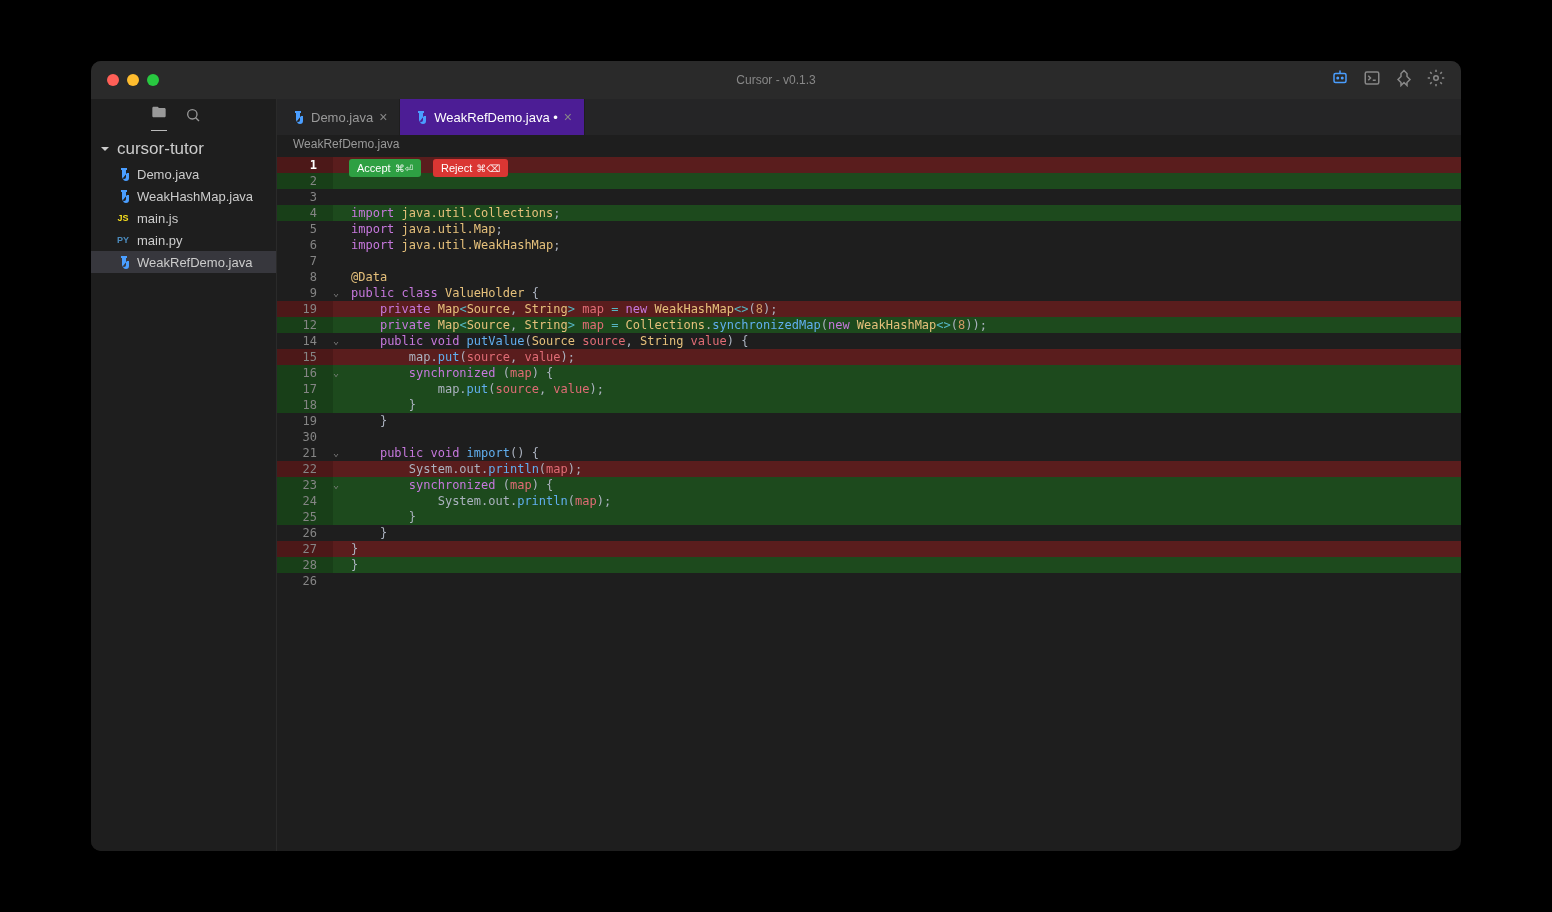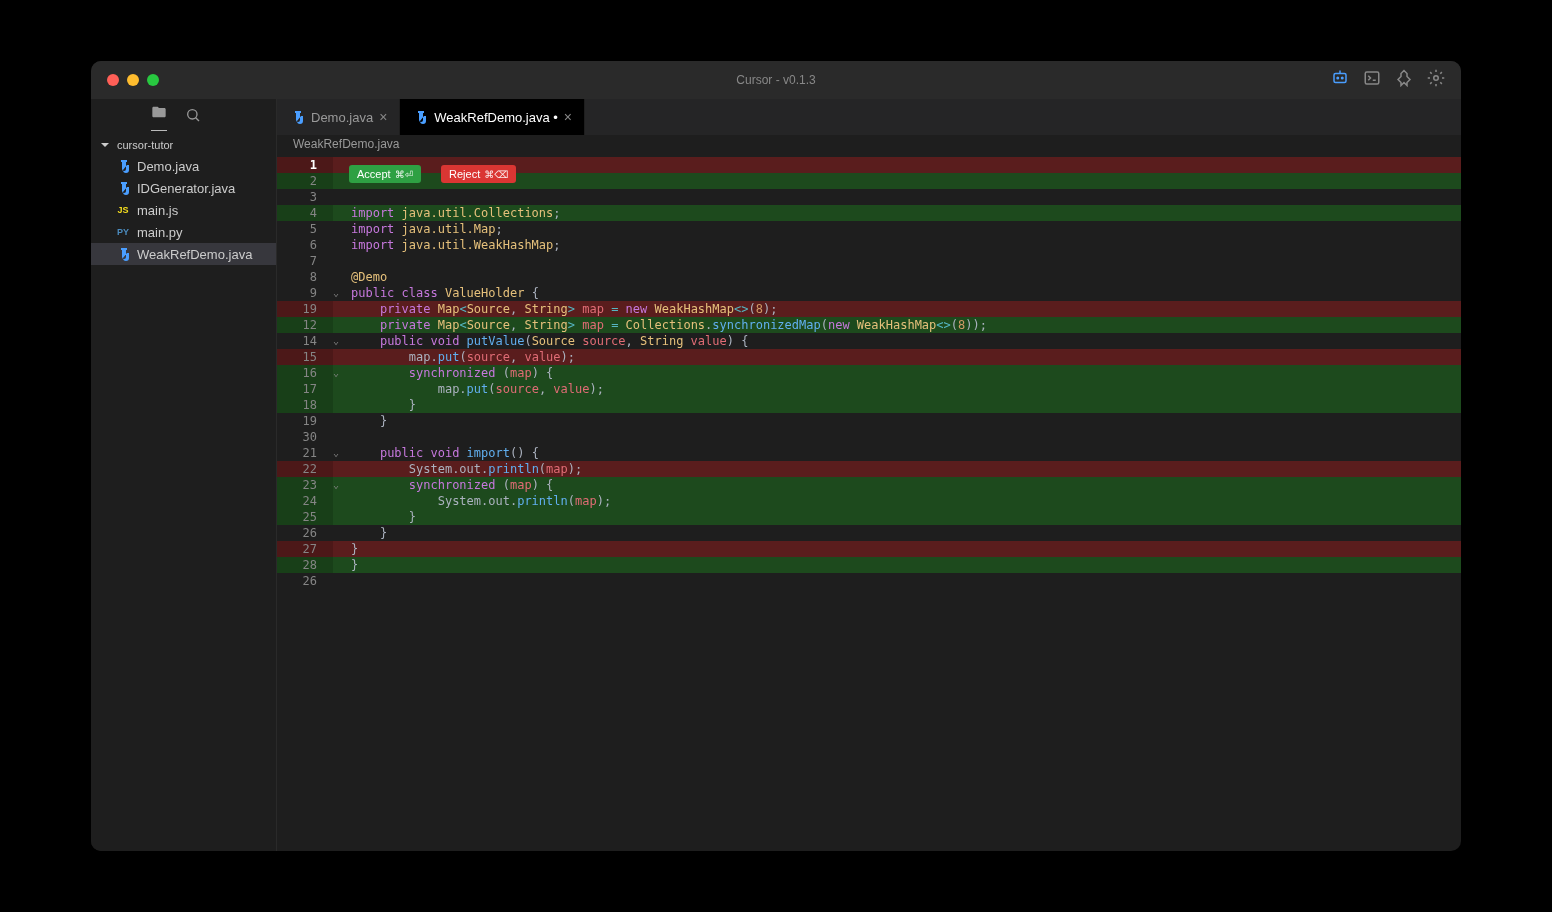--- a/index.html
+++ b/index.html
@@ -11,45 +11,45 @@
 .dot.r{background:#ff5f57}.dot.y{background:#febc2e}.dot.g{background:#28c840}
 .title{position:absolute;left:50%;transform:translateX(-50%);color:#888;font-size:12px}
 .tb-right{margin-left:auto;display:flex;gap:14px;color:#888}
 .tb-right svg{width:18px;height:18px;cursor:pointer}
 .tb-right .active{color:#4a9eff}
 .body{flex:1;display:flex;overflow:hidden}
 .sidebar{width:186px;background:#1e1e1e;border-right:1px solid #2a2a2a;display:flex;flex-direction:column}
 .sb-icons{height:36px;display:flex;align-items:center;gap:18px;padding-left:60px;color:#999}
 .sb-icons svg{width:16px;height:16px;cursor:pointer}
 .sb-icons .underline{border-bottom:1px solid #bbb;padding-bottom:6px}
-.folder{display:flex;align-items:center;gap:6px;padding:4px 8px;color:#ccc;font-size:11px;cursor:pointer}
+.folder{display:flex;align-items:center;gap:6px;padding:4px 8px;color:#ccc;font-size:17px;cursor:pointer}
 .folder svg{width:12px;height:12px}
 .file{display:flex;align-items:center;gap:6px;padding:3px 8px 3px 24px;color:#ccc;font-size:13px;cursor:pointer}
 .file.active{background:#37373d}
 .file-icon{width:16px;height:16px;display:flex;align-items:center;justify-content:center;font-size:9px;font-weight:bold}
 .file-icon.java{color:#4a9eff}
 .file-icon.js{color:#f7df1e}
 .file-icon.py{color:#4b8bbe}
 .main{flex:1;display:flex;flex-direction:column;overflow:hidden}
 .tabs{height:36px;background:#252526;display:flex}
 .tab{display:flex;align-items:center;gap:6px;padding:0 12px;color:#999;font-size:13px;cursor:pointer;border-right:1px solid #1e1e1e}
-.tab.active{background:#000000;color:#fff}
+.tab.active{background:#4c1d95;color:#fff}
 .tab .close{color:#888;cursor:pointer;font-size:14px}
 .breadcrumb{height:22px;padding:2px 16px;color:#999;font-size:12px}
 .editor{flex:1;overflow:auto;font-family:'SF Mono',Monaco,Consolas,monospace;font-size:12px;position:relative}
 .line{display:flex;height:16px;line-height:16px}
 .gutter{width:56px;text-align:right;padding-right:16px;color:#858585;flex-shrink:0}
 .gutter.bold{color:#fff;font-weight:bold}
 .fold{width:14px;color:#858585;flex-shrink:0;cursor:pointer;font-size:10px}
 .code{flex:1;white-space:pre;padding-left:4px}
 .diff-del{background:#5a1d1d}
 .diff-add{background:#1d4a1d}
 .diff-del .gutter,.diff-add .gutter{background:rgba(0,0,0,.15)}
 .kw{color:#c678dd}.type{color:#e5c07b}.fn{color:#61afef}.num{color:#d19a66}.ann{color:#e5c07b}.op{color:#56b6c2}.p{color:#abb2bf}.id{color:#e06c75}
-.actions{position:absolute;left:72px;top:8px;display:flex;gap:20px;z-index:10}
+.actions{position:absolute;left:72px;top:2px;display:flex;gap:12px;z-index:10}
 .btn{padding:3px 8px;border-radius:3px;font-size:11px;color:#fff;cursor:pointer;display:flex;align-items:center;gap:4px;font-family:-apple-system,sans-serif}
 .btn.accept{background:#2ea043}
 .btn.reject{background:#da3633}
 .kbd{font-size:10px;opacity:.9}
 </style>
 </head>
 <body>
 
 <div class="window">
   <div class="titlebar">
@@ -105,21 +105,21 @@
               </svg>
             </span>
             <span>Demo.java</span>
           </div>
           <div class="file">
             <span class="file-icon java">
               <svg width="16" height="16" viewBox="0 0 16 16">
                 <path fill="#4a9eff" d="M6 2v2h1v7a2 2 0 0 0 4 0V4h1V2H6zm6 5h2v5a3 3 0 0 1-6 0"></path>
               </svg>
             </span>
-            <span>IDGenerator.java</span>
+            <span>WeakHashMap.java</span>
           </div>
           <div class="file">
             <span class="file-icon js">JS</span>
             <span>main.js</span>
           </div>
           <div class="file">
             <span class="file-icon py">PY</span>
             <span>main.py</span>
           </div>
           <div class="file active">
@@ -197,21 +197,21 @@
               <div class="code"><span class="kw">import </span><span class="type">java.util.WeakHashMap</span><span class="p">;</span></div>
             </div>
             <div class="line">
               <div class="gutter">7</div>
               <div class="fold"></div>
               <div class="code"></div>
             </div>
             <div class="line">
               <div class="gutter">8</div>
               <div class="fold"></div>
-              <div class="code"><span class="ann">@Demo</span></div>
+              <div class="code"><span class="ann">@Data</span></div>
             </div>
             <div class="line">
               <div class="gutter">9</div>
               <div class="fold">⌄</div>
               <div class="code"><span class="kw">public class </span><span class="type">ValueHolder </span><span class="p">{</span></div>
             </div>
             <div class="line diff-del">
               <div class="gutter">19</div>
               <div class="fold"></div>
               <div class="code"><span class="p">    </span><span class="kw">private </span><span class="type">Map</span><span class="op">&lt;</span><span class="type">Source</span><span class="p">, </span><span class="type">String</span><span class="op">&gt; </span><span class="id">map </span><span class="op">= </span><span class="kw">new </span><span class="type">WeakHashMap</span><span class="op">&lt;&gt;</span><span class="p">(</span><span class="num">8</span><span class="p">);</span></div>

